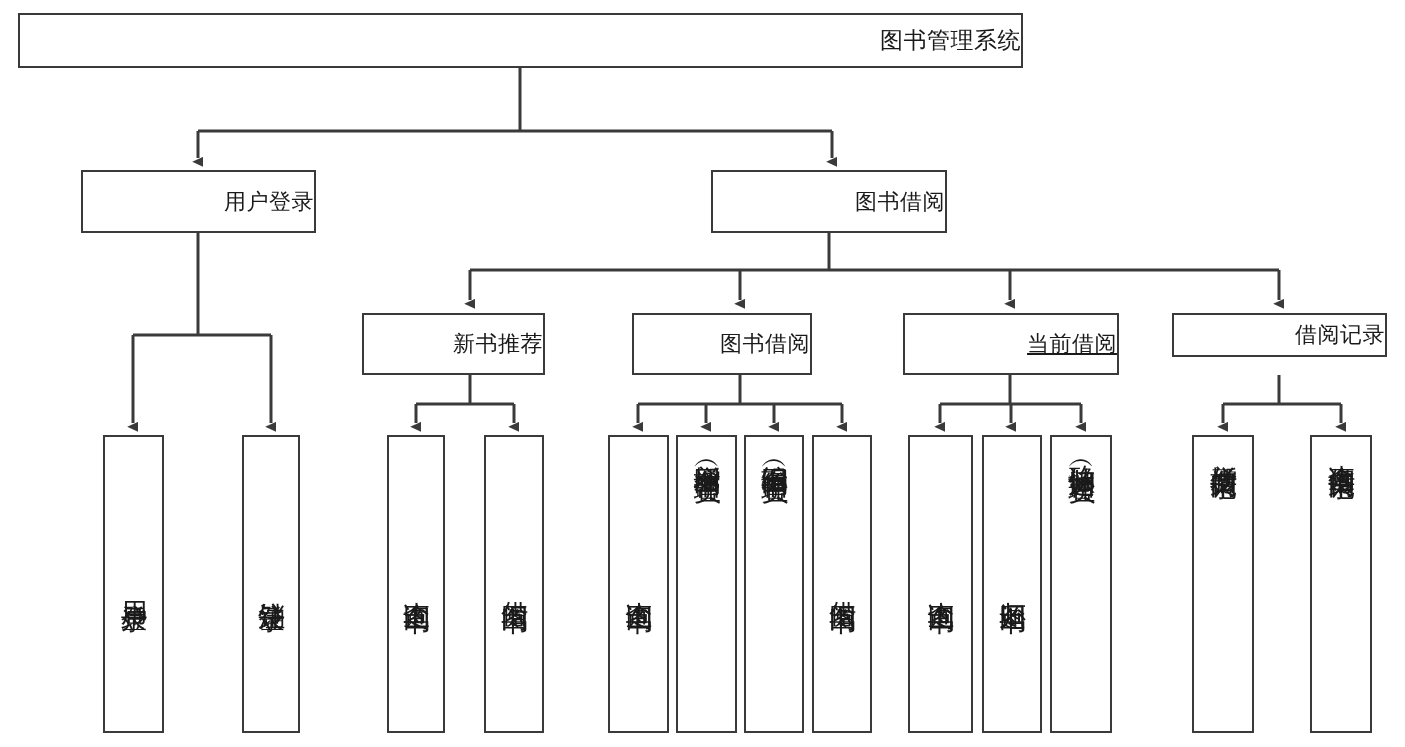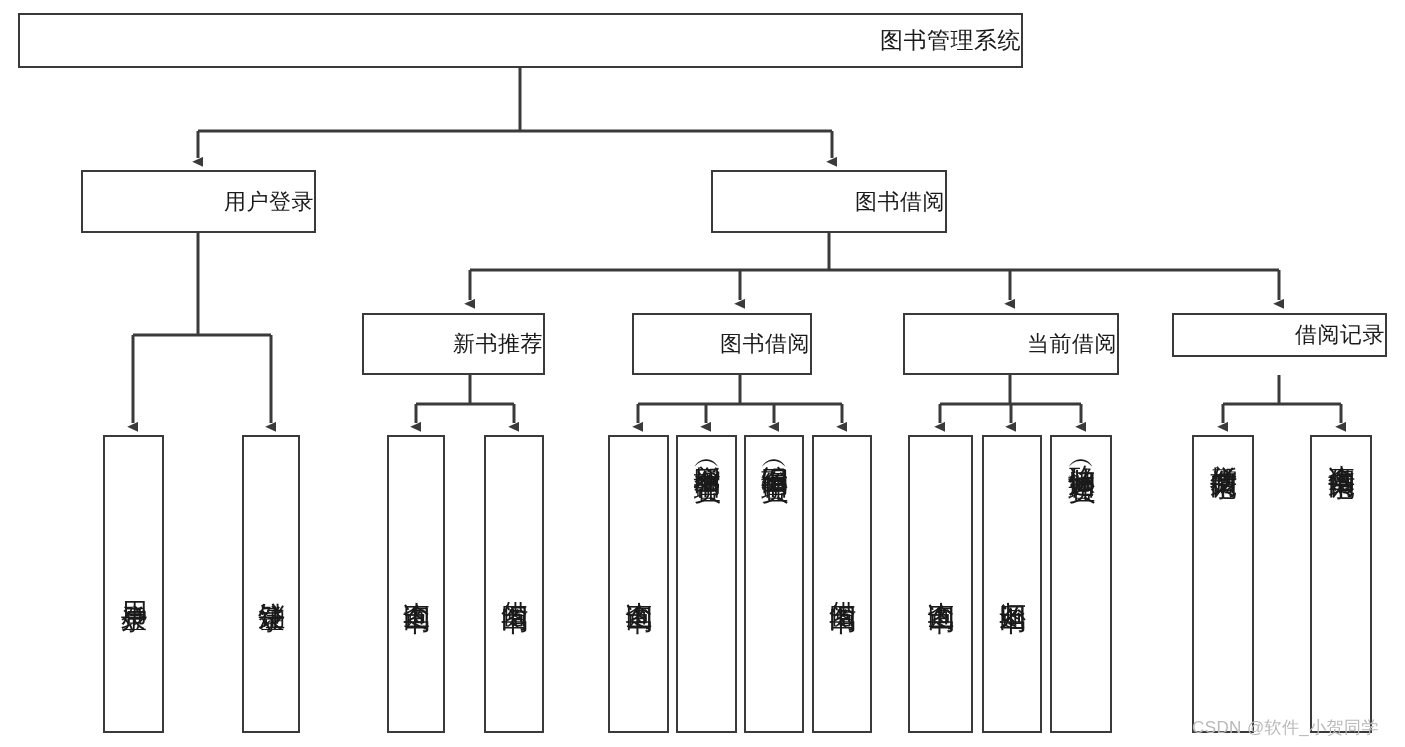--- a/index.html
+++ b/index.html
@@ -137,21 +137,21 @@
       </div>
       <div class="node horiz" style="left: 711px; top: 170px; width: 236px; height: 63px;">
         <span class="label">图书借阅</span>
       </div>
       <div class="node horiz" style="left: 362px; top: 313px; width: 183px; height: 62px;">
         <span class="label">新书推荐</span>
       </div>
       <div class="node horiz" style="left: 632px; top: 313px; width: 180px; height: 62px;">
         <span class="label">图书借阅</span>
       </div>
-      <div class="node horiz" style="left: 903px; top: 313px; width: 216px; height: 62px;">
+      <div class="node horiz" style="left: 903px; top: 313px; width: 216px; height: 62px; text-decoration: underline;">
         <span class="label">当前借阅</span>
       </div>
       <div class="node horiz" style="left: 1172px; top: 313px; width: 215px; height: 44px;">
         <span class="label">借阅记录</span>
       </div>
       <div class="node vert short-txt" style="left: 103px; top: 435px; width: 61px; height: 298px;">
         <span class="label">用户登录</span>
       </div>
       <div class="node vert short-txt" style="left: 242px; top: 435px; width: 58px; height: 298px;">
         <span class="label">注销登录</span>
@@ -184,14 +184,13 @@
         <span class="label">确认归还（管理员）</span>
       </div>
       <div class="node vert" style="left: 1192px; top: 435px; width: 62px; height: 298px;">
         <span class="label">新增借阅记录</span>
       </div>
       <div class="node vert" style="left: 1310px; top: 435px; width: 62px; height: 298px;">
         <span class="label">查询借阅记录</span>
       </div>
     </div>
 
-  <div class="watermark" style="left:1192px; top:716px;">CSDN @软件_小贺同学</div>
 </div>
 
 </body></html>

